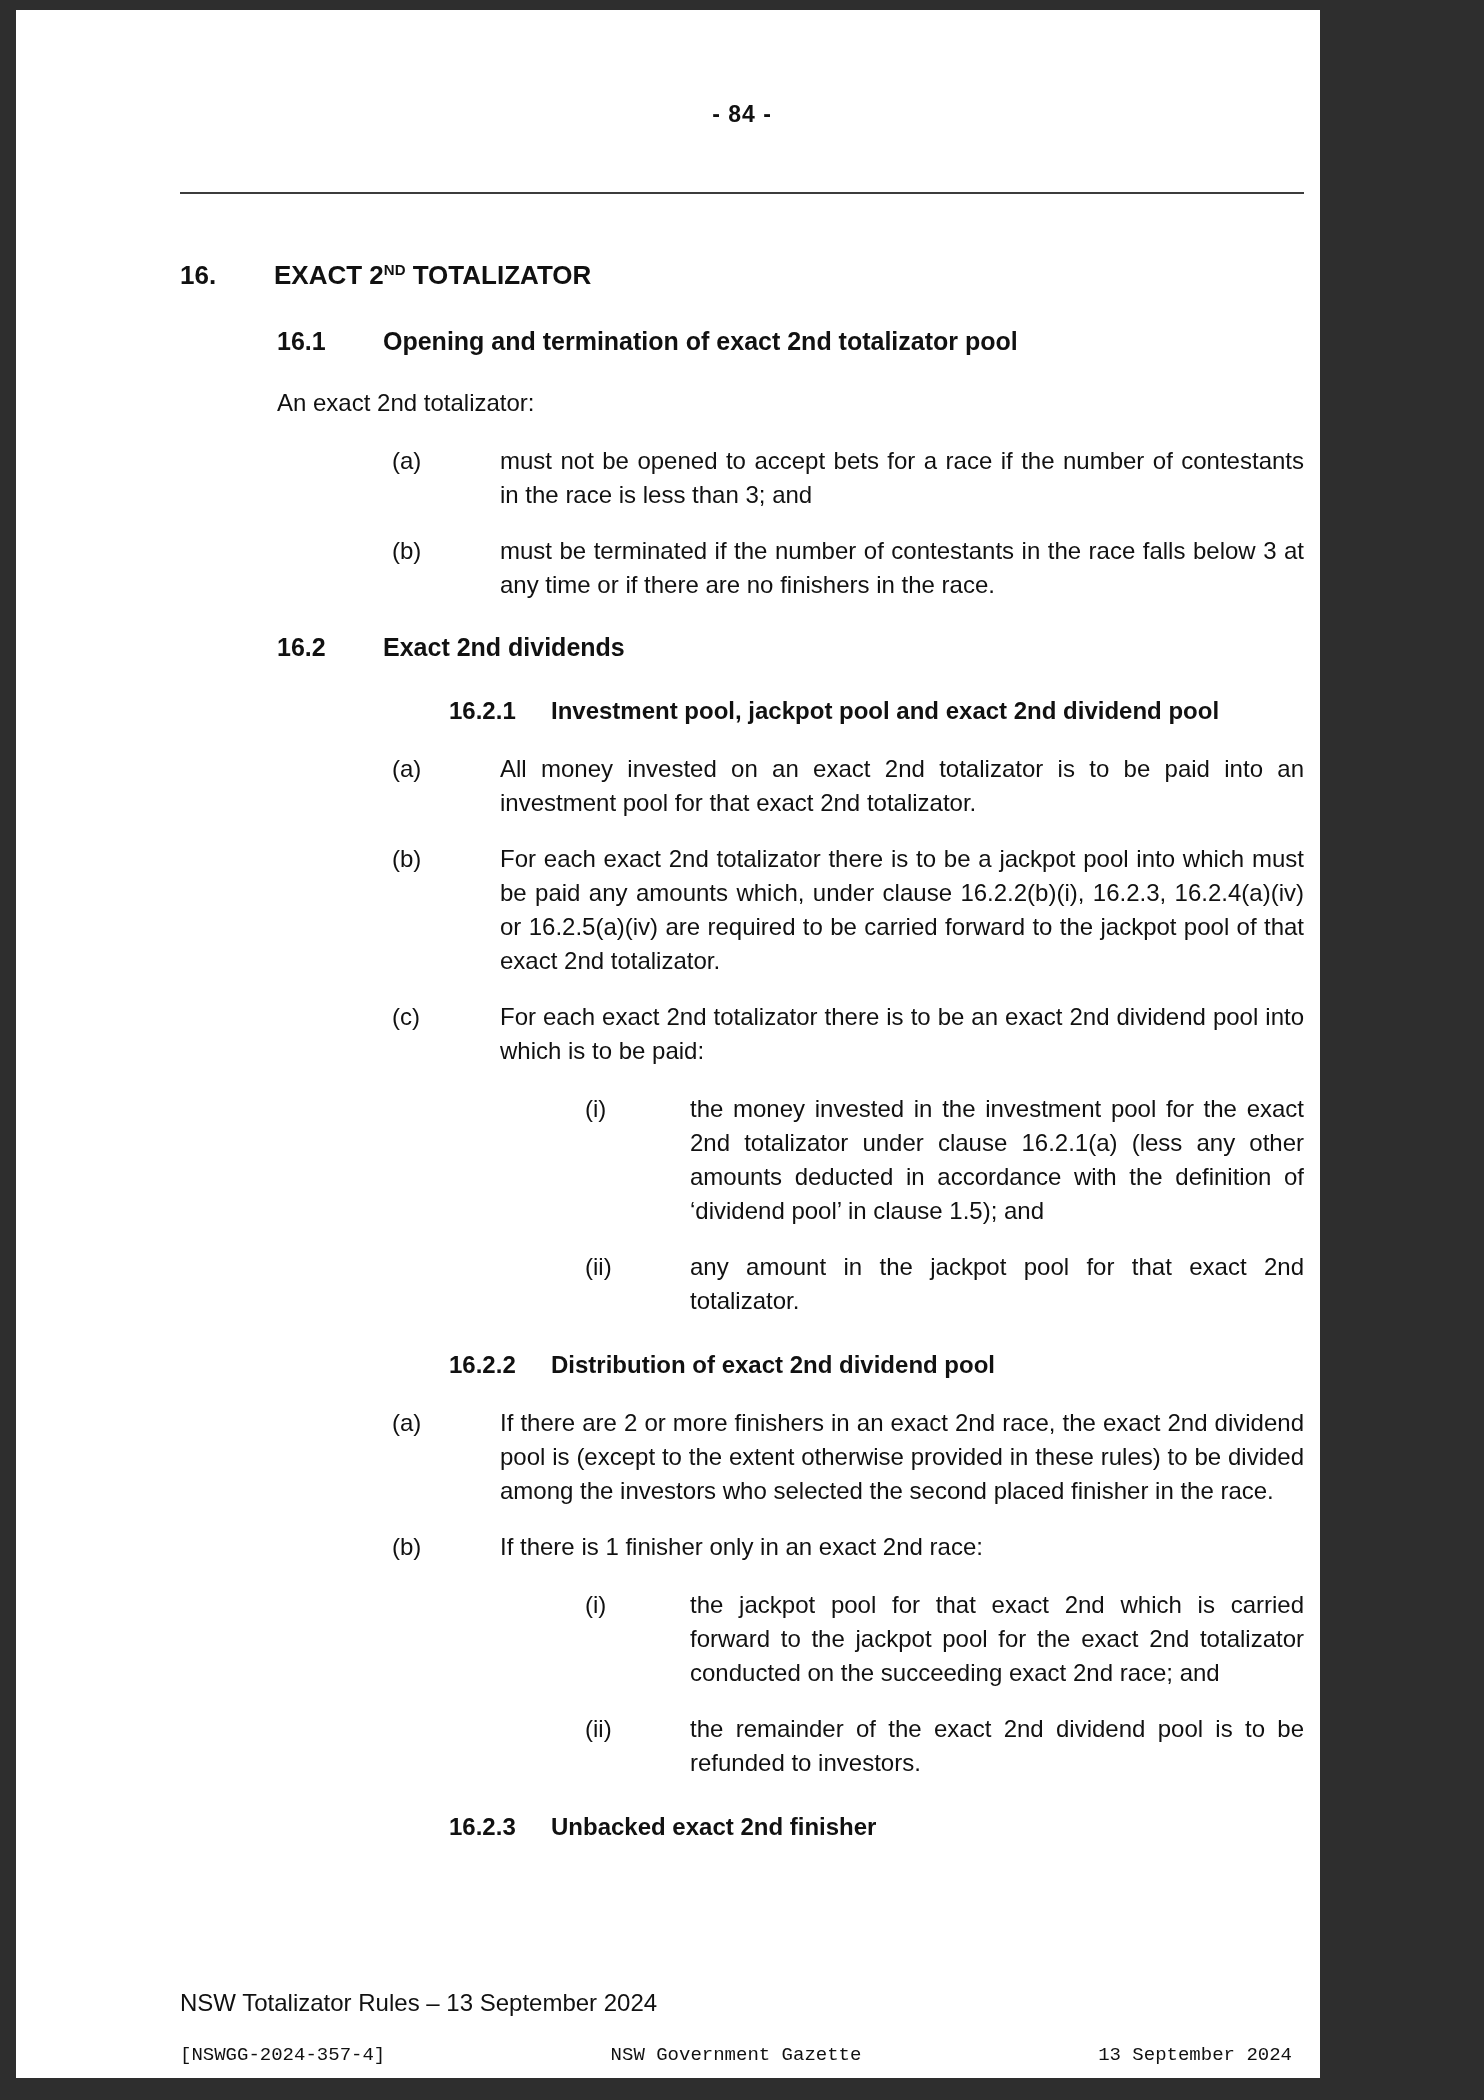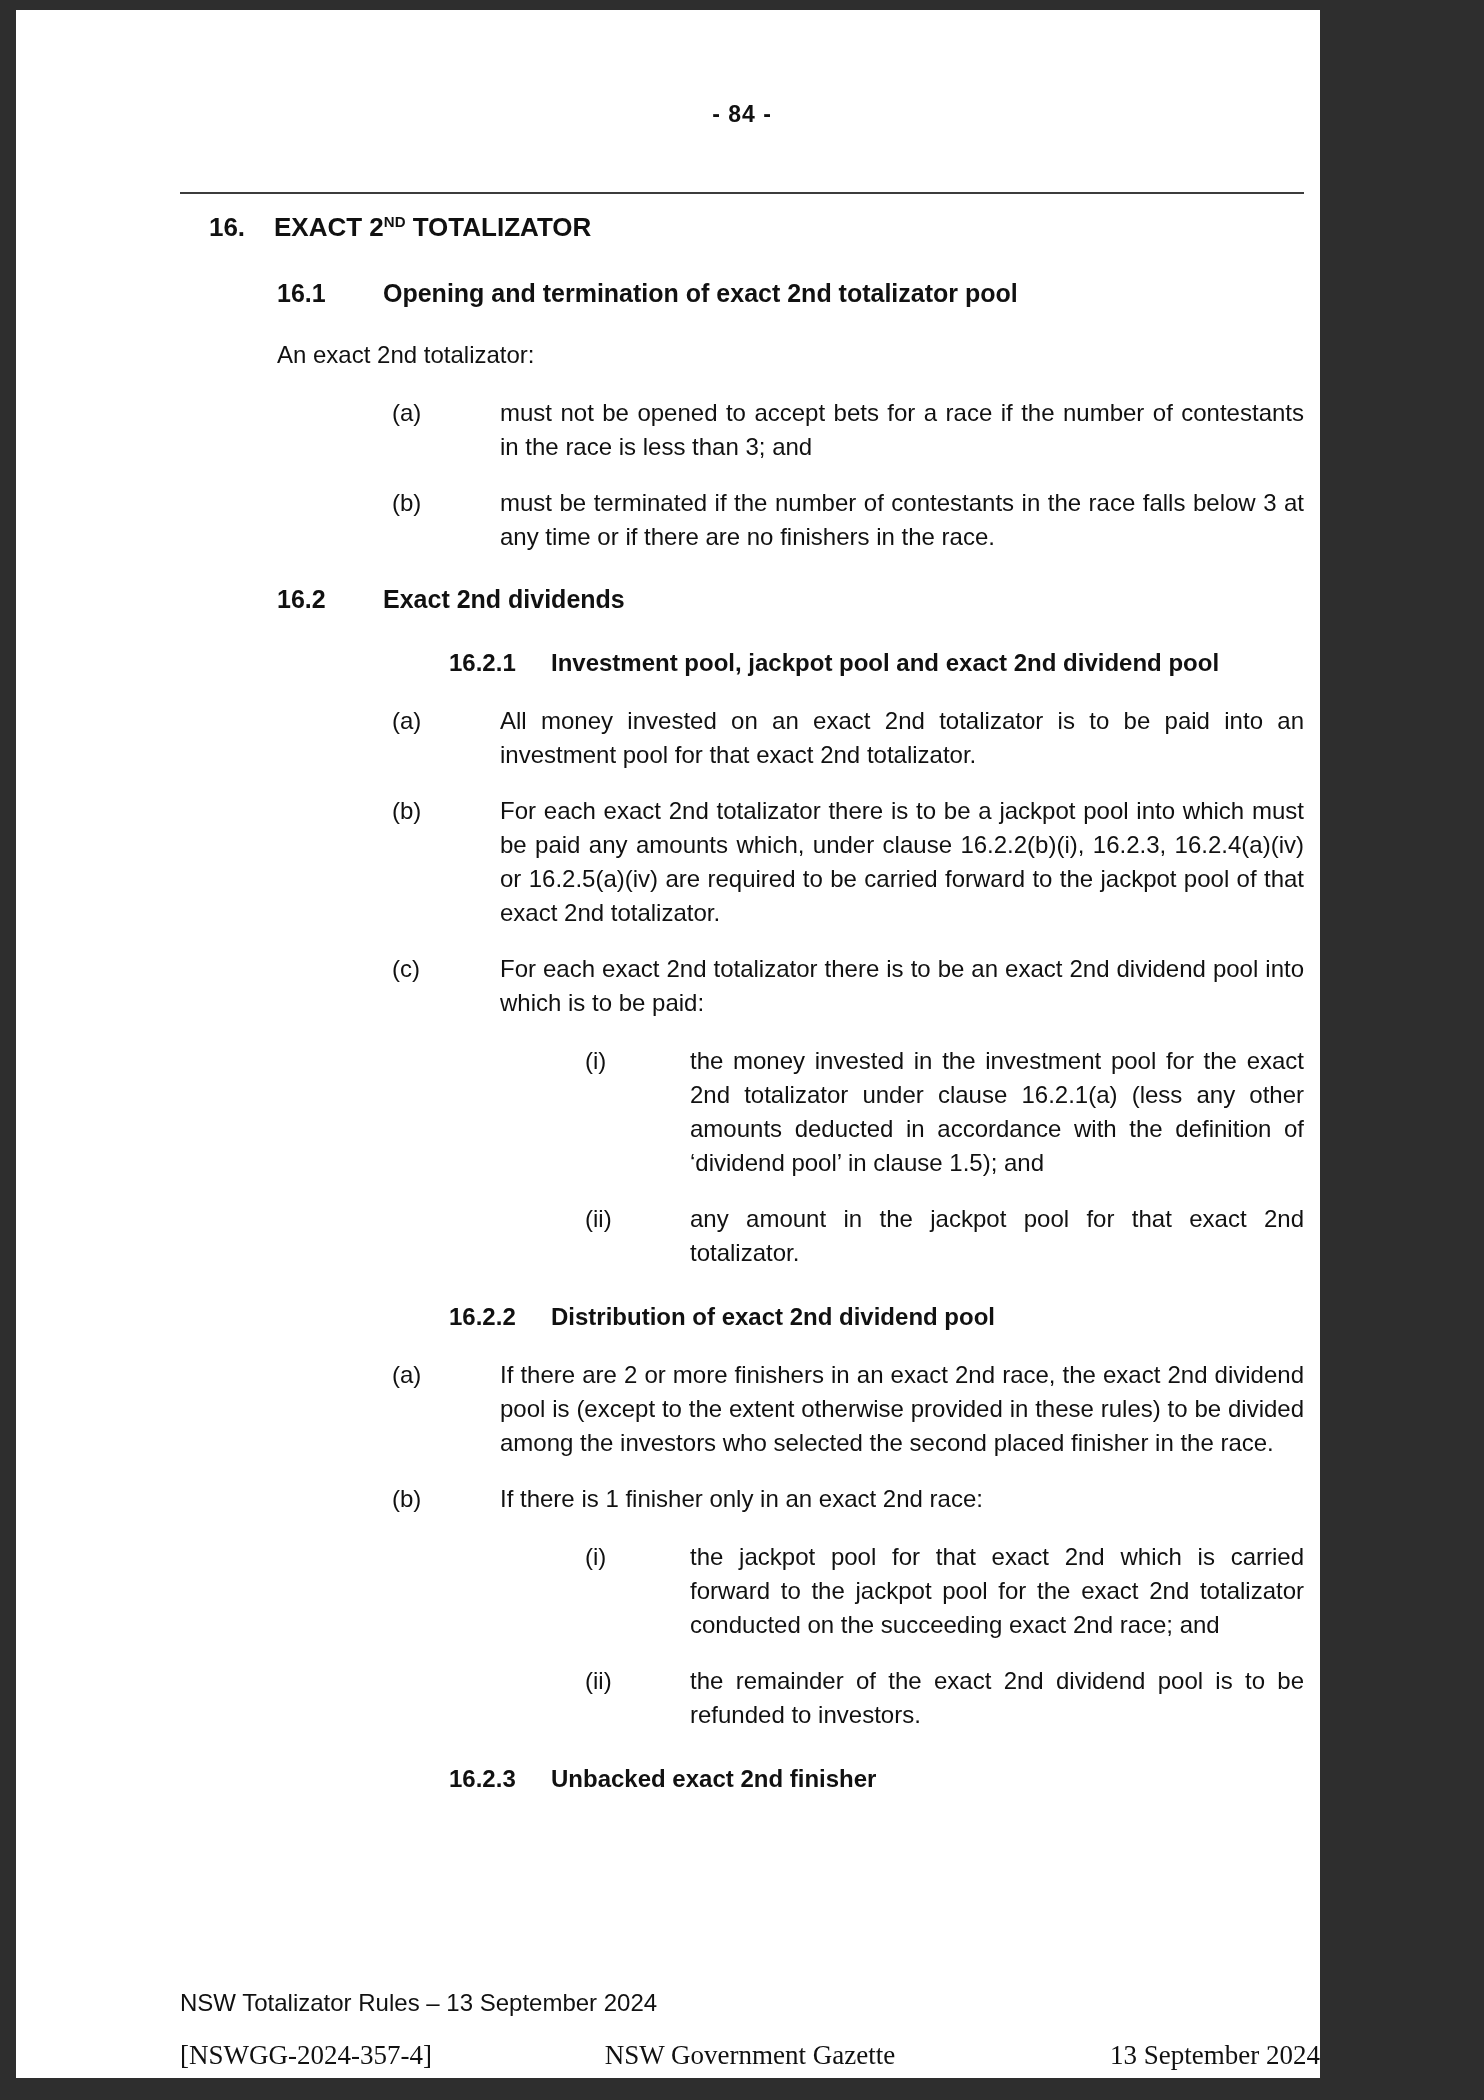--- a/index.html
+++ b/index.html
@@ -33,25 +33,24 @@
   }
   .header-rule {
     margin-top: 64px;
     border: none;
     border-top: 2px solid #3c3c3c;
     height: 0;
   }
   
   .h-main {
     display: flex;
-    margin-top: 16px;
+    margin-top: 64px;
     font-weight: bold;
     font-size: 26px;
     line-height: 34px;
-    text-align: center;
   }
   .h-main .num { width: 94px; flex: 0 0 94px; }
   .sup {
     font-size: 15px;
     position: relative;
     top: -9px;
   }
   
   .h-sub {
     display: flex;
@@ -104,27 +103,27 @@
   
   .footer-rules {
     position: absolute;
     left: 164px; right: 164px;
     top: 1978px;
     font-size: 24px;
     line-height: 30px;
   }
   .footer-gazette {
     position: absolute;
-    left: 164px; right: 148px;
+    left: 164px; right: 176px;
     top: 2032px;
     display: grid;
     grid-template-columns: 1fr auto 1fr;
     align-items: baseline;
-    font-family: Liberation Serif, serif;
-    font-size: 27px;
+    font-family: Liberation Mono, monospace;
+    font-size: 19px;
     line-height: 26px;
   }
   .footer-gazette .left  { text-align: left; }
   .footer-gazette .mid   { text-align: center; }
   .footer-gazette .right { text-align: right; }
 </style>
 </head>
 <body>
 
 <div class="frame">

